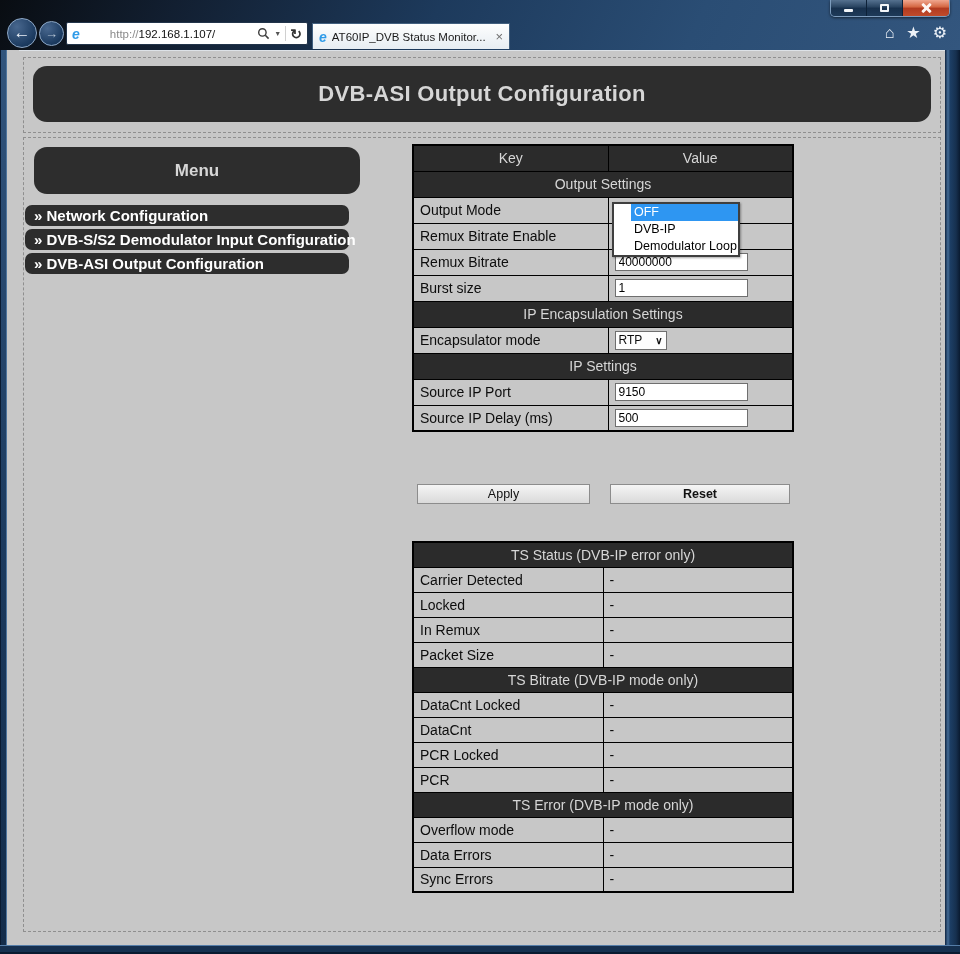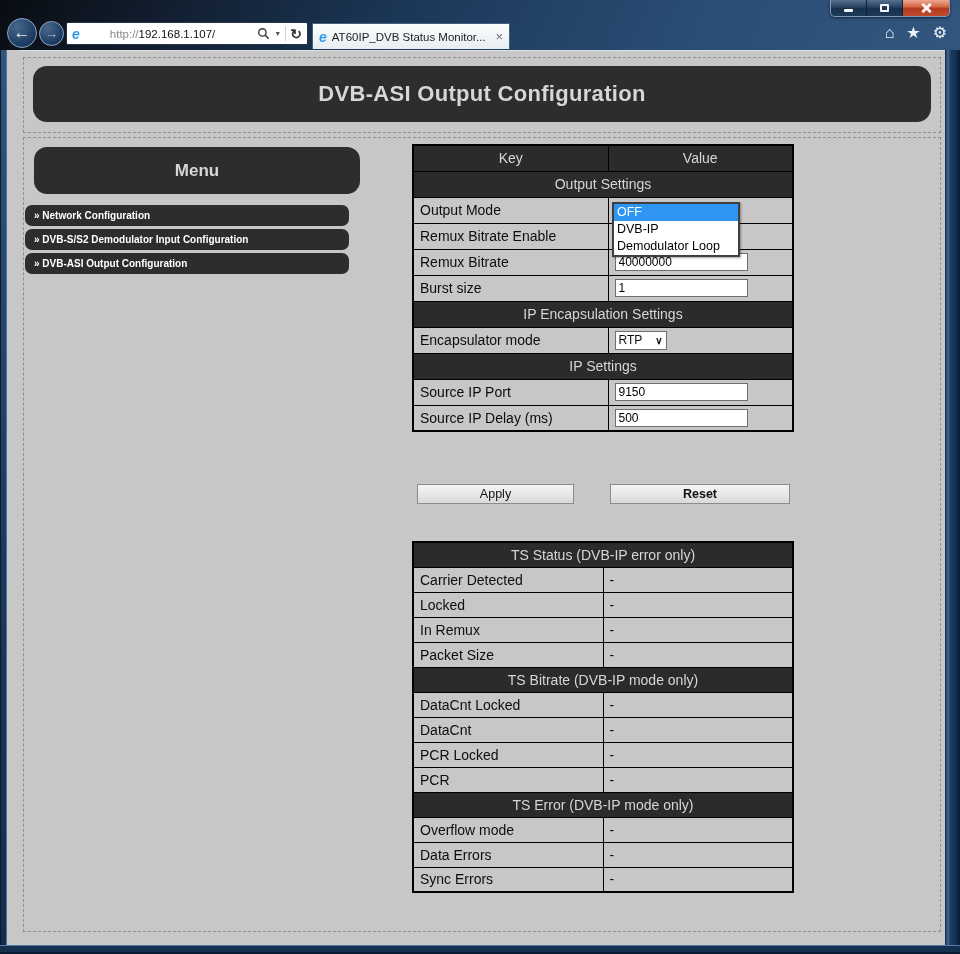--- a/index.html
+++ b/index.html
@@ -70,21 +70,21 @@
     border-radius:14px; display:flex; align-items:center; justify-content:center;
     color:#d6d6d6; font-size:22px; font-weight:bold; letter-spacing:.3px; }
 
   .section-body { position:absolute; left:4px; right:4px; top:87px; bottom:13px; border:1px dashed #8f8f8f; }
 
   
   .menu-title { position:absolute; left:10px; top:9px; width:326px; height:47px; background:#2d2d2d;
     border-radius:13px; display:flex; align-items:center; justify-content:center;
     color:#d6d6d6; font-size:17px; font-weight:bold; }
   .menu-item { position:absolute; left:1px; width:324px; height:21px; background:#2d2d2d;
-    border-radius:7px; color:#fff; font-size:10px; font-weight:bold; line-height:21px;
+    border-radius:7px; color:#fff; font-size:15px; font-weight:bold; line-height:21px;
     padding-left:9px; cursor:pointer; white-space:nowrap; }
 
   
   table.grid { position:absolute; left:388px; width:382px; border-collapse:collapse;
     border:2px solid #000; table-layout:fixed; }
   table.grid td { border:1px solid #000; background:#c7c7c7; color:#0d0d0d; font-size:14px;
     padding:0 0 0 6px; overflow:hidden; white-space:nowrap; }
   table.cfg td { height:26px;padding-left:6px; }
   table.stat td { height:25px; }
   td.dark { background:#2b2b2b !important; color:#d6d6d6 !important; font-weight:normal;
@@ -95,30 +95,30 @@
 
   input.txt { width:133px; height:18px; border:1px solid #6f6f6f; background:#fff;
     font-family:"Liberation Sans", sans-serif; font-size:12px; padding:0 3px; }
 
   .sel { display:inline-flex; width:52px; height:19px; border:1px solid #6f6f6f; background:#fdfdfd;
     font-size:12px; align-items:center; justify-content:space-between; padding:0 3px; cursor:pointer; }
   .sel .chev { font-size:10px; font-weight:bold; color:#111; }
 
   
   .dropdown { position:absolute; left:588px; top:64px; width:128px; z-index:9; background:#fff;
-    border:2px solid #3f3f3f; box-shadow:1px 1px 2px rgba(0,0,0,.35); }
+    border:2px solid #3f3f3f; box-shadow:1px 1px 2px rgba(0,0,0,.35);padding-left:17px; }
   .opt { height:17px; line-height:17px; font-size:12.5px; color:#000; padding-left:3px;
     white-space:nowrap; cursor:pointer; }
   .opt.selected { background:#2e96f2; color:#fff; }
 
   
   .btn { position:absolute; height:20px; background:linear-gradient(#f5f5f5,#dadada);
     border:1px solid #8c8c8c; font-family:"Liberation Sans", sans-serif; font-size:12.5px;
     color:#111; cursor:pointer; }
-  .btn-apply { left:393px; top:346px; width:157px; }
+  .btn-apply { left:393px; top:346px; width:173px; }
   .btn-reset { left:586px; top:346px; width:180px;font-weight:bold; }
 </style>
 </head>
 <body>
 
 <div class="window">
 
   <div class="titlebar">
     <div class="win-buttons">
       <div class="win-btn">

